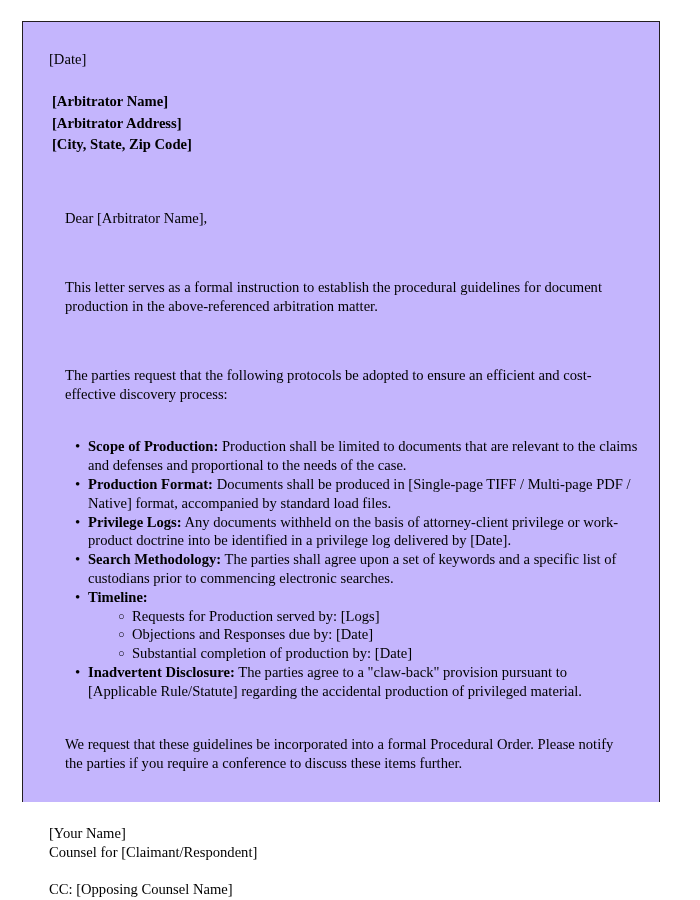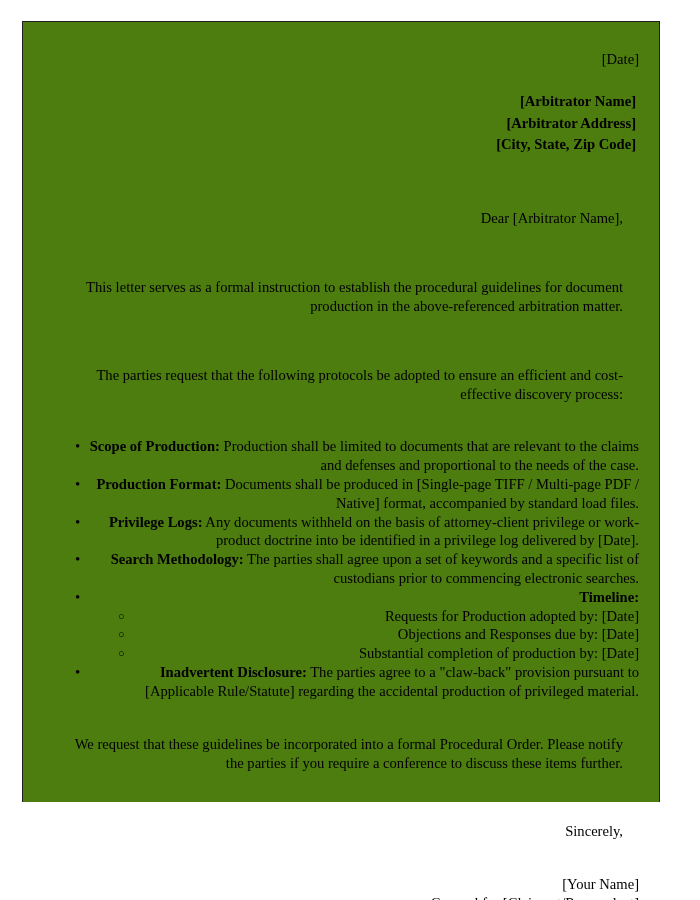--- a/index.html
+++ b/index.html
@@ -21,22 +21,21 @@
     position: absolute;
     left: 22px;
     top: 21px;
     width: 638px;
     height: 781px;
     border-top: 1.5px solid #231f20;
     border-left: 1.5px solid #231f20;
     border-right: 1.5px solid #231f20;
     border-bottom: none;
     box-sizing: border-box;
-    background: #4d7c0f;
-    text-align: right;
+    background: #c4b5fd;
   }
 
   .page-content {
     position: absolute;
     left: 26px;
     top: 28px;
     width: 590px;
     font-size: 14.6px;
     line-height: 1.29;
   }
@@ -148,21 +147,21 @@
       <li>
         <span class="marker">•</span>
         <span class="lead">Search Methodology:</span><span> The parties shall agree upon a set of keywords and a specific list of custodians prior to commencing electronic searches.</span>
       </li>
       <li>
         <span class="marker">•</span>
         <span class="lead">Timeline:</span><span></span>
         <ul class="sub-bullets">
           <li>
             <span class="marker-sub">○</span>
-            <span>Requests for Production adopted by: [Date]</span>
+            <span>Requests for Production served by: [Logs]</span>
           </li>
           <li>
             <span class="marker-sub">○</span>
             <span>Objections and Responses due by: [Date]</span>
           </li>
           <li>
             <span class="marker-sub">○</span>
             <span>Substantial completion of production by: [Date]</span>
           </li>
         </ul>
@@ -172,21 +171,20 @@
         <span class="lead">Inadvertent Disclosure:</span><span> The parties agree to a "claw-back" provision pursuant to [Applicable Rule/Statute] regarding the accidental production of privileged material.</span>
       </li>
     </ul>
 
     <div class="spacer-md"></div>
 
     <p class="para">We request that these guidelines be incorporated into a formal Procedural Order. Please notify the parties if you require a conference to discuss these items further.</p>
 
     <div class="spacer-md"></div>
 
-    <p class="para">Sincerely,</p>
 
     <div class="spacer-md"></div>
 
     <div>
       <div class="sig-line">[Your Name]</div>
       <div class="sig-line">Counsel for [Claimant/Respondent]</div>
     </div>
 
     <div class="spacer-md"></div>
 

